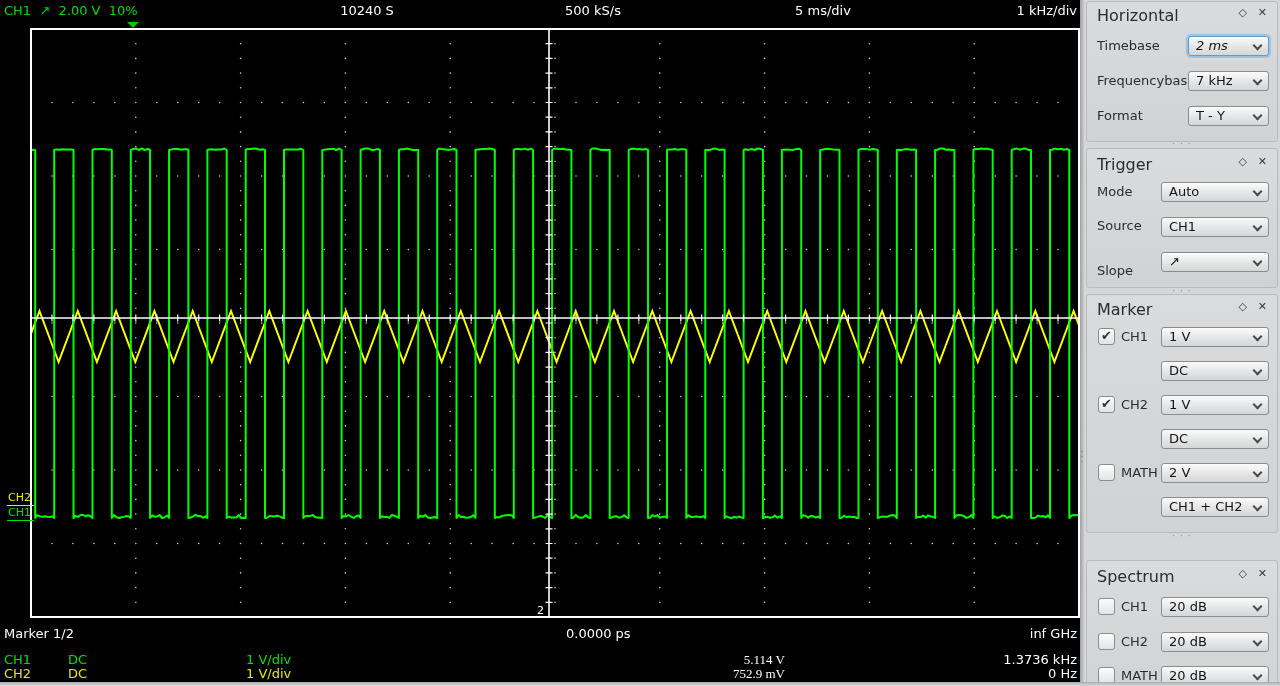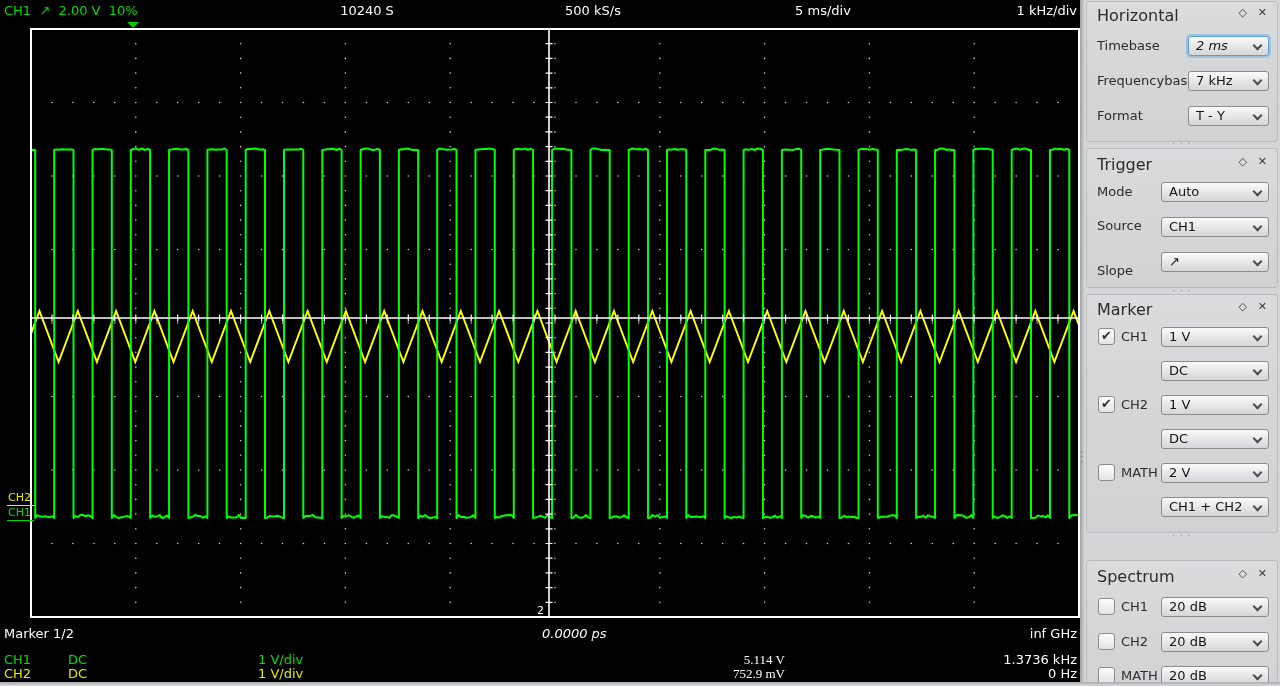--- a/index.html
+++ b/index.html
@@ -21,24 +21,24 @@
     border-bottom:1px solid; padding:0 3px 1px 1px; }
   .ch2-label { left:7px; top:492px; color:#e8e800; border-color:#e8e800; }
   .ch1-label { left:7px; top:507px; color:#00e000; border-color:#00e000; }
   .marker-num { position:absolute; left:530px; top:604px; width:14px; text-align:right;
     font-size:11px; color:#fff; }
 
   .bottombar { position:absolute; left:0; width:1084px; font-size:13px; color:#fff; }
   .row1 { top:626px; } .row2 { top:652px; } .row3 { top:666px; }
   .bb { position:absolute; white-space:pre; }
   .bb-marker { left:4px; }
-  .bb-time   { left:542px;font-style:italic; }
+  .bb-time   { left:566px; }
   .bb-name   { left:4px; }
   .bb-coup   { left:68px; }
-  .bb-gain   { left:258px; }
+  .bb-gain   { left:246px; }
   .bb-amp    { left:635px; width:150px; text-align:right;font-family:Liberation Serif, serif; }
   .bb-freq   { left:927px; width:150px; text-align:right; }
 
   
   .vsplit { position:absolute; left:1080px; top:0; width:4px; height:682px;
     background:linear-gradient(90deg,#9fa2a4,#caccce); }
   .vsplit .grip { position:absolute; left:0px; top:450px; width:4px; height:22px;
     color:#6f7173; font-size:9px; line-height:5px; text-align:center; letter-spacing:0; }
 
   

